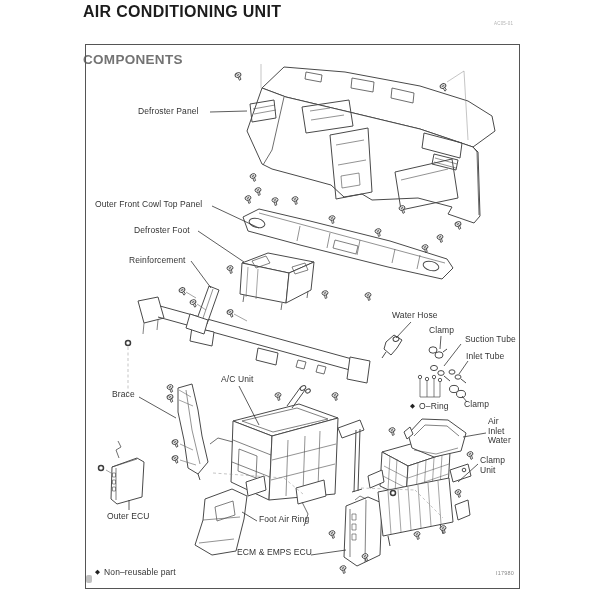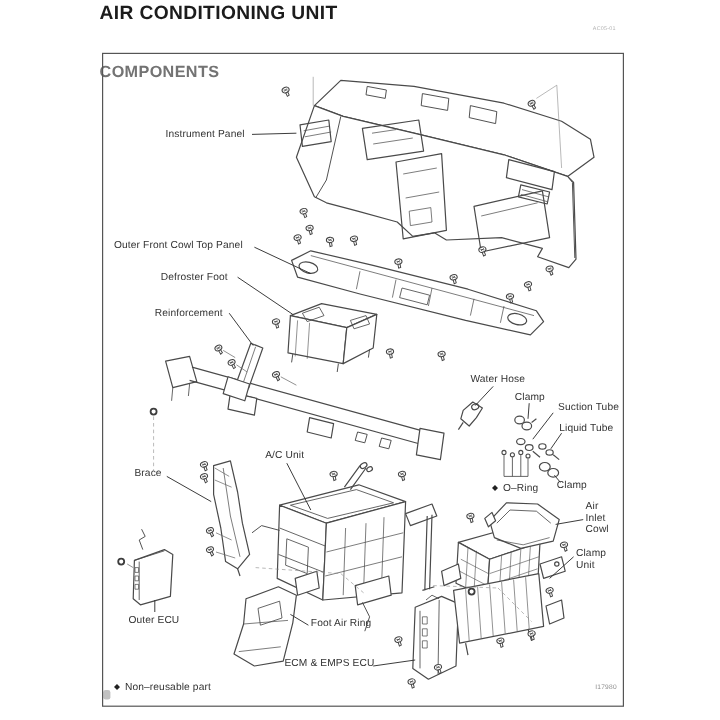--- a/index.html
+++ b/index.html
@@ -242,35 +242,35 @@
       <path d="M139,397 L176,418"></path>
       <path d="M467,402 L462,396"></path>
       <path d="M486,433 L463,437"></path>
       <path d="M478,464 L458,482"></path>
       <path d="M129,510 L129,500"></path>
       <path d="M257,521 L242,512"></path>
       <path d="M311,555 L346,550"></path>
     </g>
   </svg>
 
-  <div class="lbl" style="left:138px;top:107px">Instrument Panel</div>
+  <div class="lbl" style="left:138px;top:107px">Defroster Panel</div>
   <div class="lbl" style="left:95px;top:200px">Outer Front Cowl Top Panel</div>
   <div class="lbl" style="left:134px;top:226px">Defroster Foot</div>
   <div class="lbl" style="left:129px;top:256px">Reinforcement</div>
   <div class="lbl" style="left:392px;top:311px">Water Hose</div>
   <div class="lbl" style="left:429px;top:326px">Clamp</div>
   <div class="lbl" style="left:465px;top:335px">Suction Tube</div>
-  <div class="lbl" style="left:466px;top:352px">Liquid Tube</div>
+  <div class="lbl" style="left:466px;top:352px">Inlet Tube</div>
   <div class="lbl" style="left:221px;top:375px">A/C Unit</div>
   <div class="lbl" style="left:112px;top:390px">Brace</div>
   <div class="lbl" style="left:410px;top:402px"><span class="diamond">◆</span><span>O–Ring</span></div>
   <div class="lbl" style="left:464px;top:400px">Clamp</div>
   <div class="lbl" style="left:488px;top:417px">Air
 Inlet
-Cowl</div>
+Water</div>
   <div class="lbl" style="left:480px;top:456px">Clamp
 Unit</div>
   <div class="lbl" style="left:107px;top:512px">Outer ECU</div>
   <div class="lbl" style="left:259px;top:515px">Foot Air Ring</div>
   <div class="lbl" style="left:237px;top:548px">ECM &amp; EMPS ECU</div>
 
   <div class="lbl" style="left:95px;top:568px"><span class="diamond">◆</span><span>Non–reusable part</span></div>
 
   <div class="fig-code">I17980</div>
   <div class="smudge"></div>

